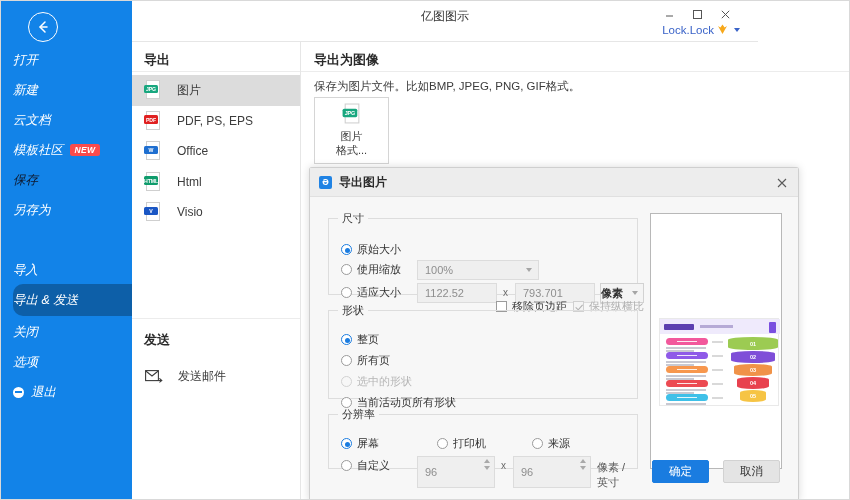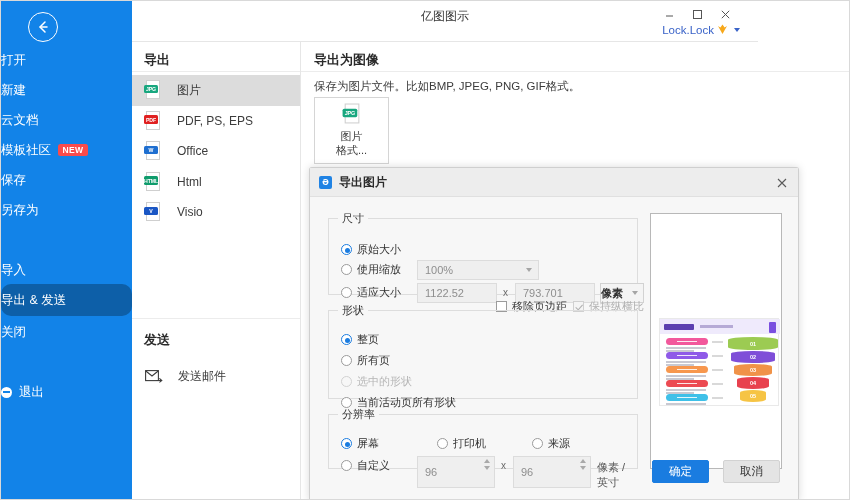--- a/index.html
+++ b/index.html
@@ -27,29 +27,30 @@
   #back-btn {
     position: absolute; left: 27px; top: 11px;
     width: 30px; height: 30px;
     border: 1.6px solid #ffffff;
     border-radius: 50%;
     display: flex; align-items: center; justify-content: center;
     cursor: pointer;
   }
   #back-btn svg { display: block; }
   .side-item {
-    position: absolute; left: 0;
+    position: absolute; left: 12px;
     width: 131px; height: 32px;
     display: flex; align-items: center;
     color: #ffffff;
     font-size: 12.5px;
     cursor: pointer;
     white-space: nowrap;
-  }
-  .side-item.dim { color: #ffffff; }
+    font-style: italic;
+  }
+  .side-item.dim { color: #0f172a; }
   .side-item.active { background: #0d5fa8; border-radius: 10px; }
   .badge-new {
     display: inline-block;
     margin-left: 7px;
     background: #fa4b4b;
     color: #fff;
     font-size: 8.5px;
     font-weight: bold;
     letter-spacing: .4px;
     padding: 1.5px 4px 1.5px 4.5px;
@@ -500,20 +501,23 @@
       <span>另存为</span>
     </div>
     <div class="side-item" style="top:253px">
       <span>导入</span>
     </div>
     <div class="side-item active" style="top:283px">
       <span>导出 &amp; 发送</span>
     </div>
     <div class="side-item" style="top:315px">
       <span>关闭</span>
+    </div>
+    <div class="side-item" style="top:345px">
+      <span>选项</span>
     </div>
     <div class="side-item" style="top:375px">
       <span class="exit-icon"></span>
       <span>退出</span>
     </div>
   </div>
 
   <div id="titlebar">
     <div id="app-title">亿图图示</div>
 

